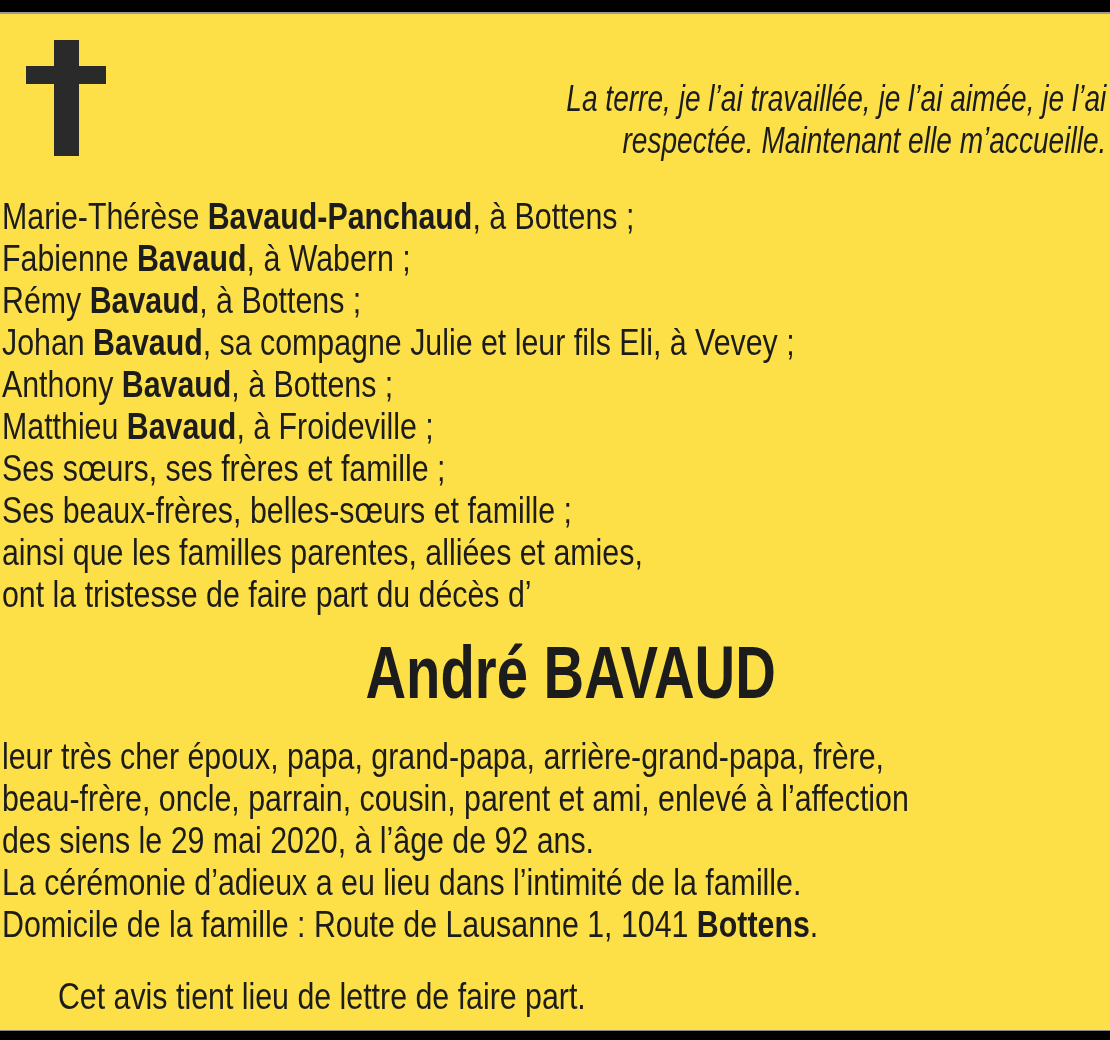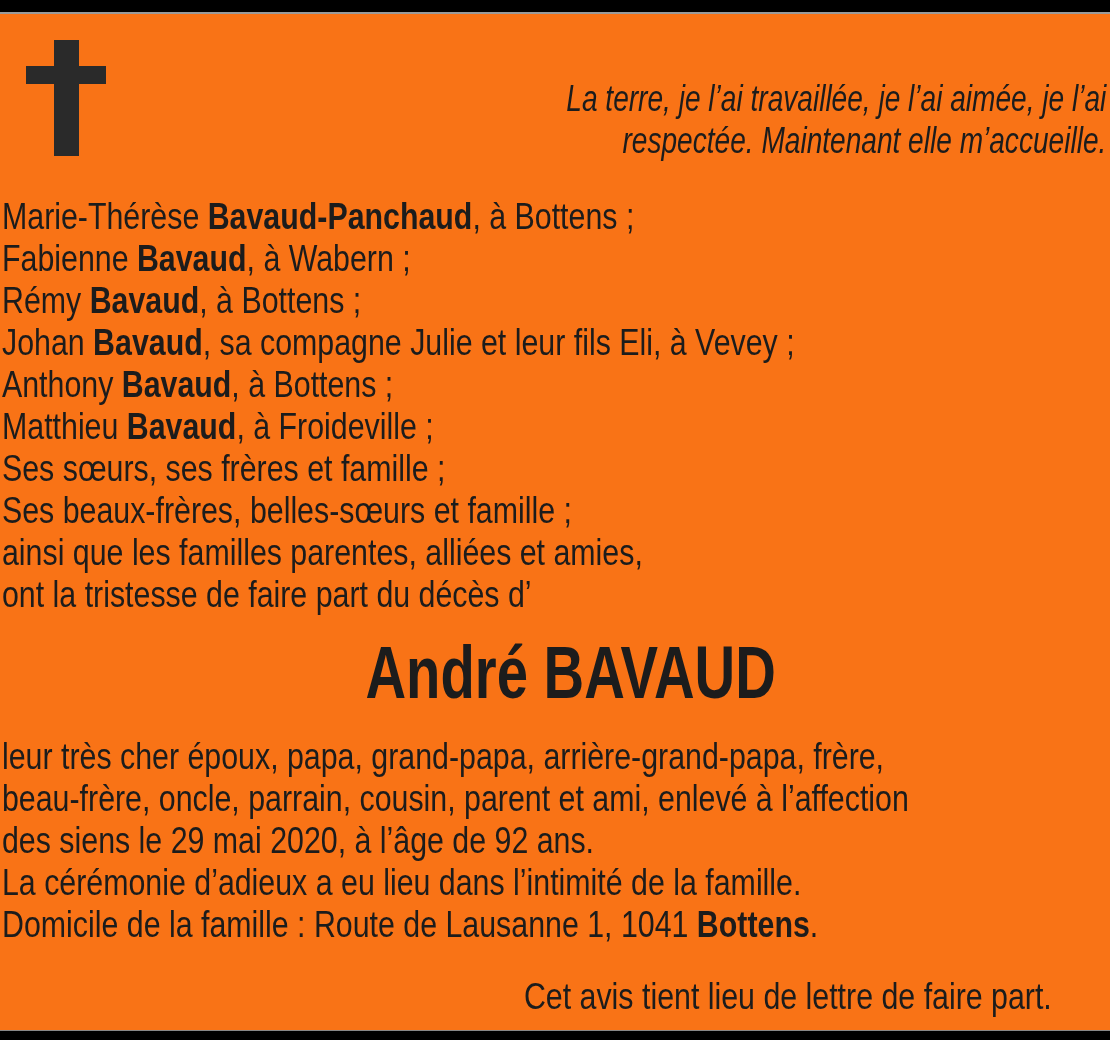--- a/index.html
+++ b/index.html
@@ -1,21 +1,21 @@
 <!DOCTYPE html>
 <html><head>
 <meta charset="utf-8">
 <style>
   * { margin: 0; padding: 0; box-sizing: border-box; }
   html, body { background: #ffffff; }
   .sheet {
     position: relative;
     width: 1110px;
     height: 1040px;
-    background: #f97316;
+    background: #fde047;
     overflow: hidden;
     font-family: "Liberation Sans", sans-serif;
     color: #1c1c1c;
   }
   .top-bar {
     position: absolute;
     top: 0; left: 0;
     width: 1110px; height: 14px;
     background: #000000;
     border-bottom: 2px solid #9a9a9a;
@@ -73,21 +73,21 @@
     top: 736px; left: 2px;
     font-size: 37px;
     line-height: 42px;
     transform: scaleX(0.82);
     transform-origin: left top;
   }
   .footer-row {
     position: absolute;
     top: 976px; left: 0;
     width: 1110px;
-    text-align: right;
+    text-align: left;
     font-size: 37px;
     line-height: 42px;
   }
   .footer-row .inner {
     display: inline-block;
     white-space: nowrap;
     transform: scaleX(0.82);
     transform-origin: center top;
   }
 </style>

